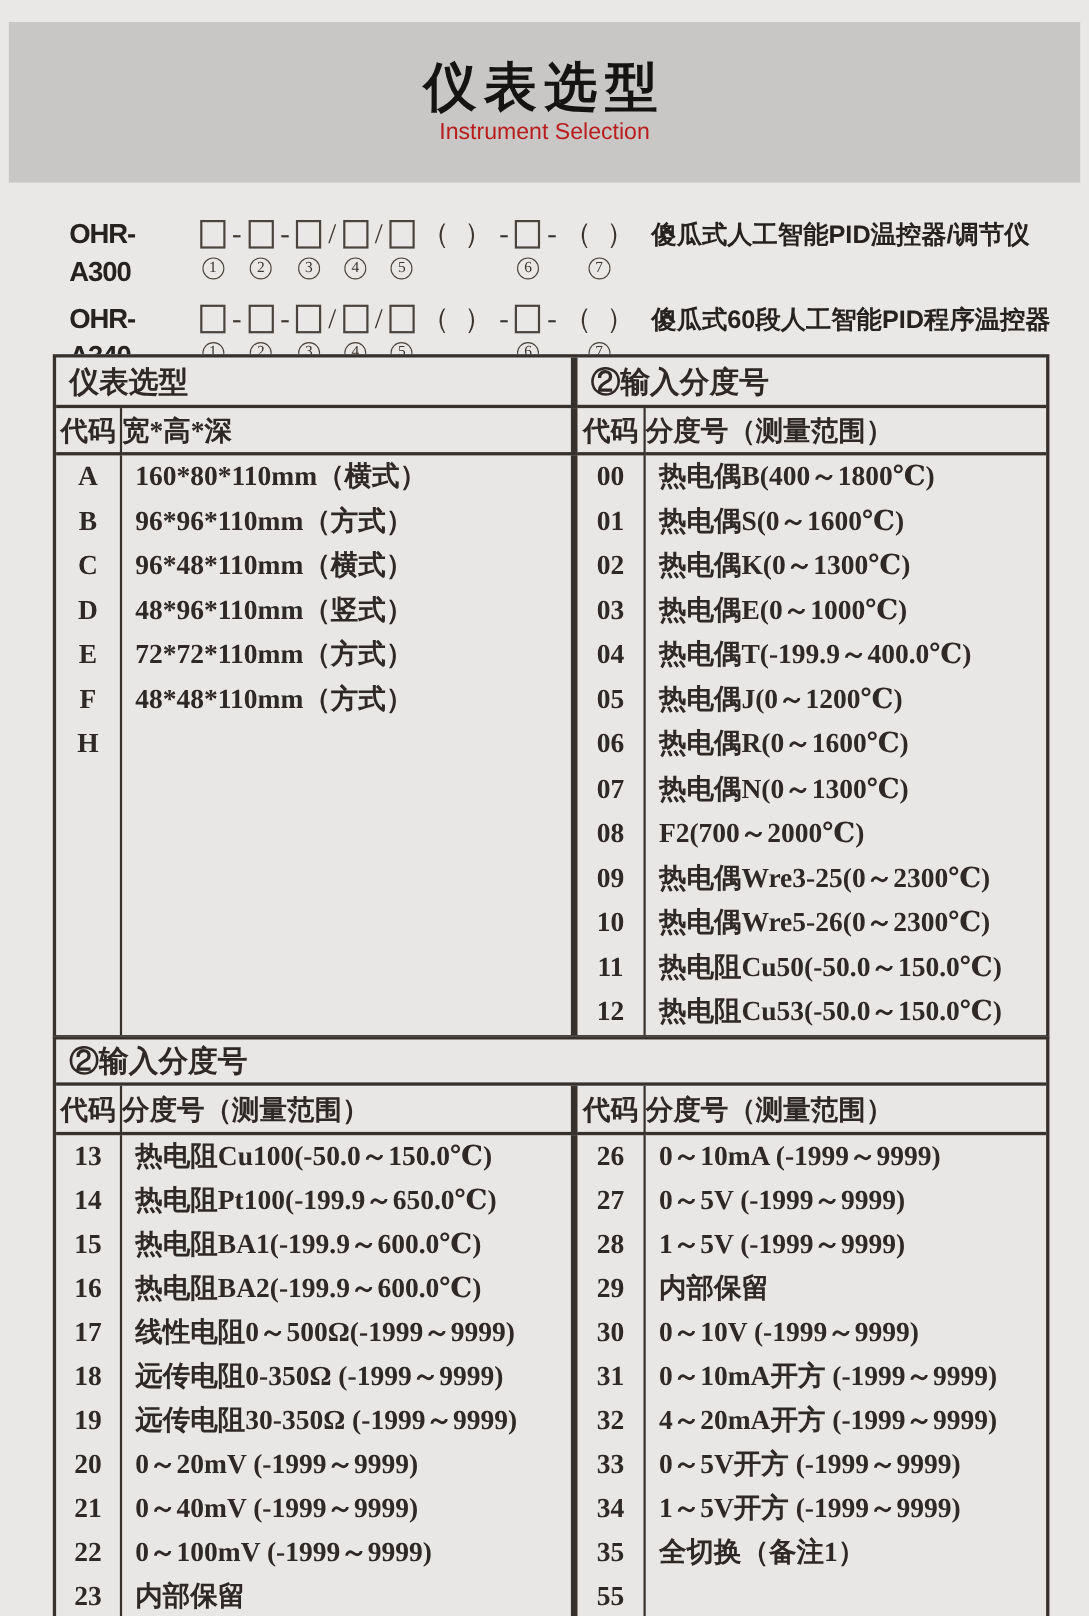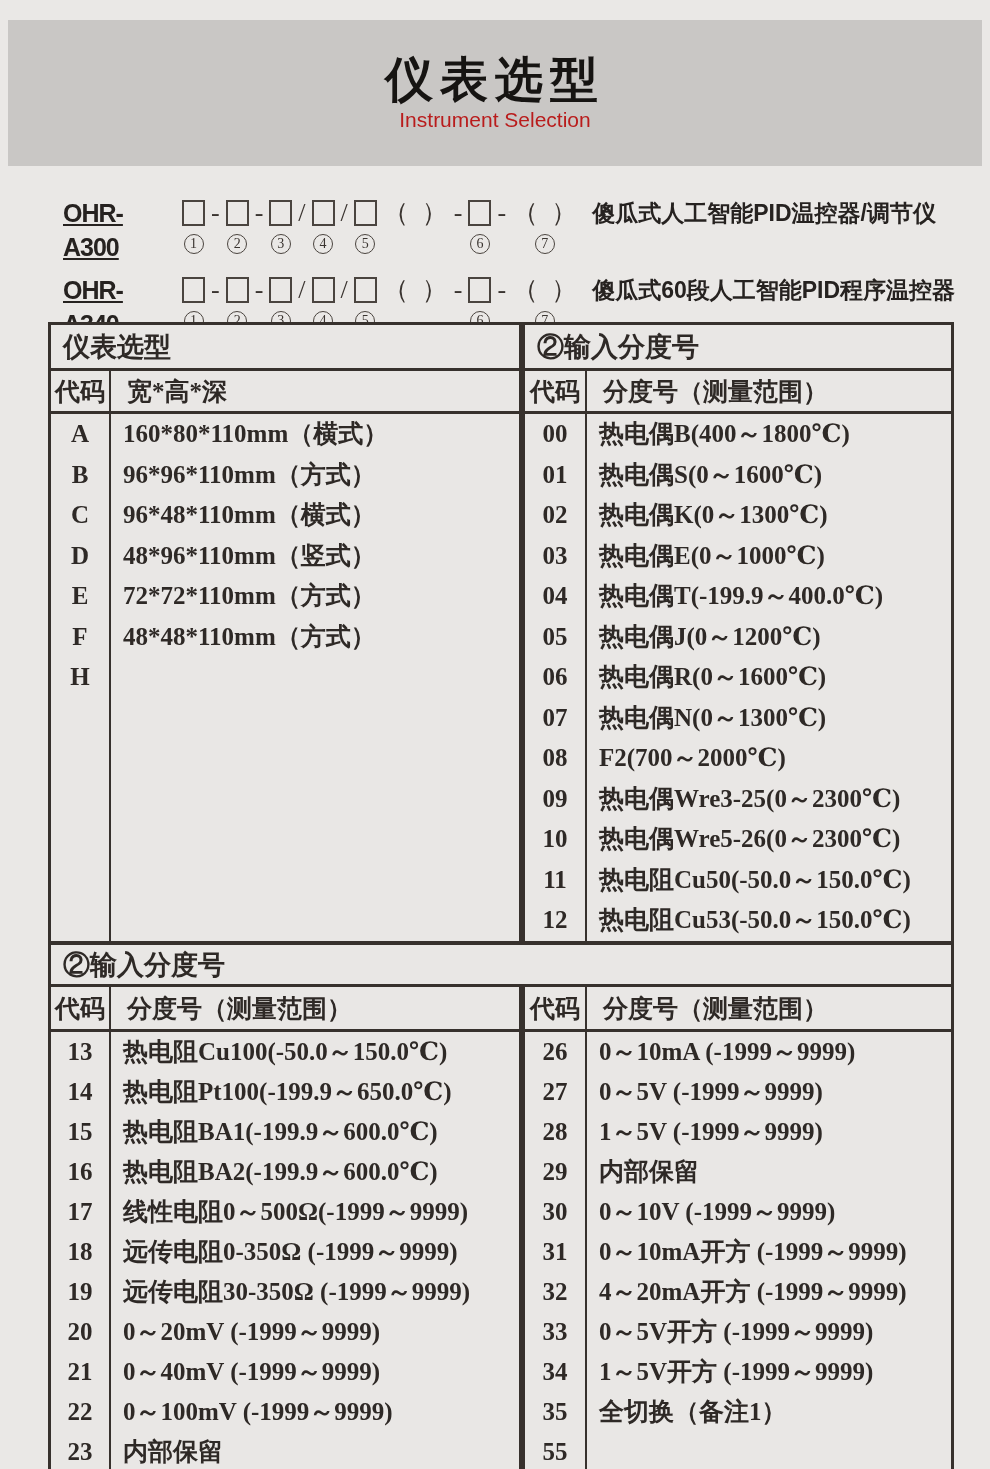--- a/index.html
+++ b/index.html
@@ -22,21 +22,21 @@
   .band .subtitle{
     font-family:"Liberation Sans","DejaVu Sans",sans-serif;
     font-size:21px;font-weight:400;color:#b91c1c;margin-top:2px;letter-spacing:0px;
   }
   
   .models{position:absolute;left:63px;top:196px;width:915px;}
   .model-line{display:flex;align-items:flex-start;margin-bottom:9px;}
   .model-name{
     font-family:"Liberation Sans","DejaVu Sans",sans-serif;
     font-weight:700;font-size:25px;letter-spacing:-1px;line-height:34px;
-    width:112px;flex:0 0 112px;color:#262220;text-decoration:underline;
+    width:112px;flex:0 0 112px;color:#262220;
   }
   .pattern{display:flex;align-items:flex-start;margin-left:4px;}
   .pitem{display:flex;flex-direction:column;align-items:center;margin:0 3px;}
   .sym{height:34px;display:flex;align-items:center;justify-content:center;}
   .cbox{display:inline-block;width:23px;height:26px;border:2px solid #4a443f;background:transparent;box-sizing:border-box;}
   .sep{font-size:26px;font-weight:400;color:#3a3430;white-space:pre;line-height:34px;}
   .numrow{height:24px;display:flex;align-items:center;justify-content:center;margin-top:2px;}
   .circ{
     width:20px;height:20px;border:1.5px solid #4a443f;border-radius:50%;
     display:flex;align-items:center;justify-content:center;
@@ -55,21 +55,21 @@
   .cell{box-sizing:border-box;font-weight:700;color:#2e2926;display:flex;align-items:center;}
   .bb{border-bottom:3px solid #37312d;}
   .br2{border-right:2px solid #37312d;}
   .br6{border-right:6px solid #37312d;}
   .span2{grid-column:span 2;}
   .span4{grid-column:span 4;}
   .sect-title{font-size:27px;padding-left:12px;}
   .hrow{height:46px;}
   .subrow{height:43px;}
   .sub-code{font-size:25px;justify-content:center;text-align:center;}
-  .sub-desc{font-size:25px;padding-left:16px;}
+  .sub-desc{font-size:25px;padding-left:0;}
   .bodyrow1{height:527px;}
   .bodyrow2{height:508px;}
   .stack{box-sizing:border-box;font-weight:700;font-size:25px;}
   .bodyrow1 .stack .line{line-height:40.5px;}
   .bodyrow2 .stack .line{line-height:40px;}
   .codes .line{text-align:center;}
   .descs .line{padding-left:12px;white-space:pre;}
 </style>
 </head>
 <body>

